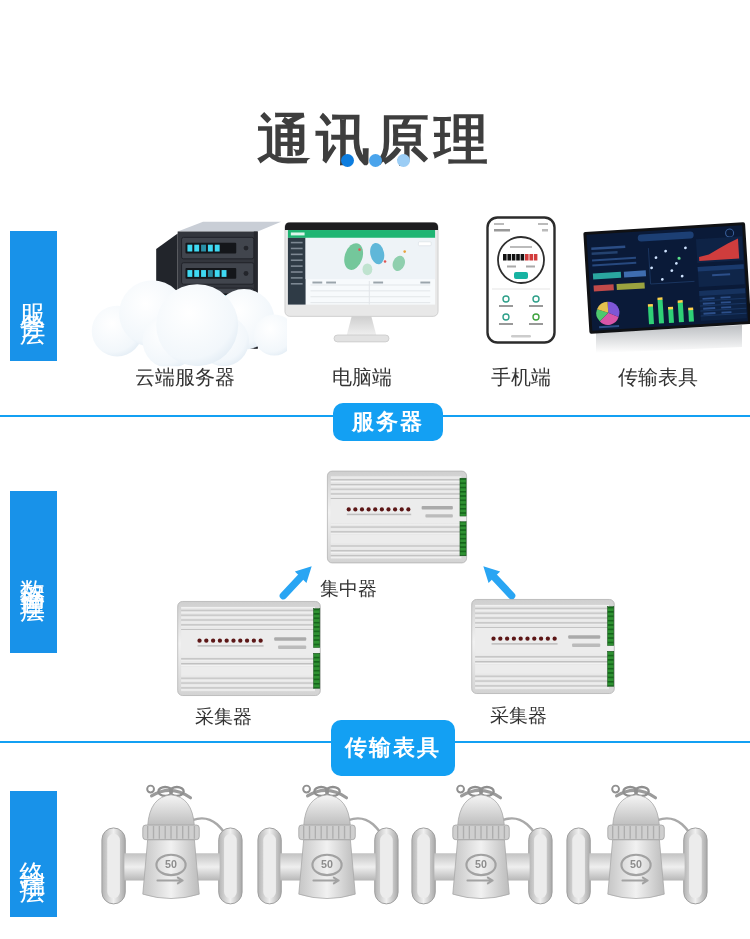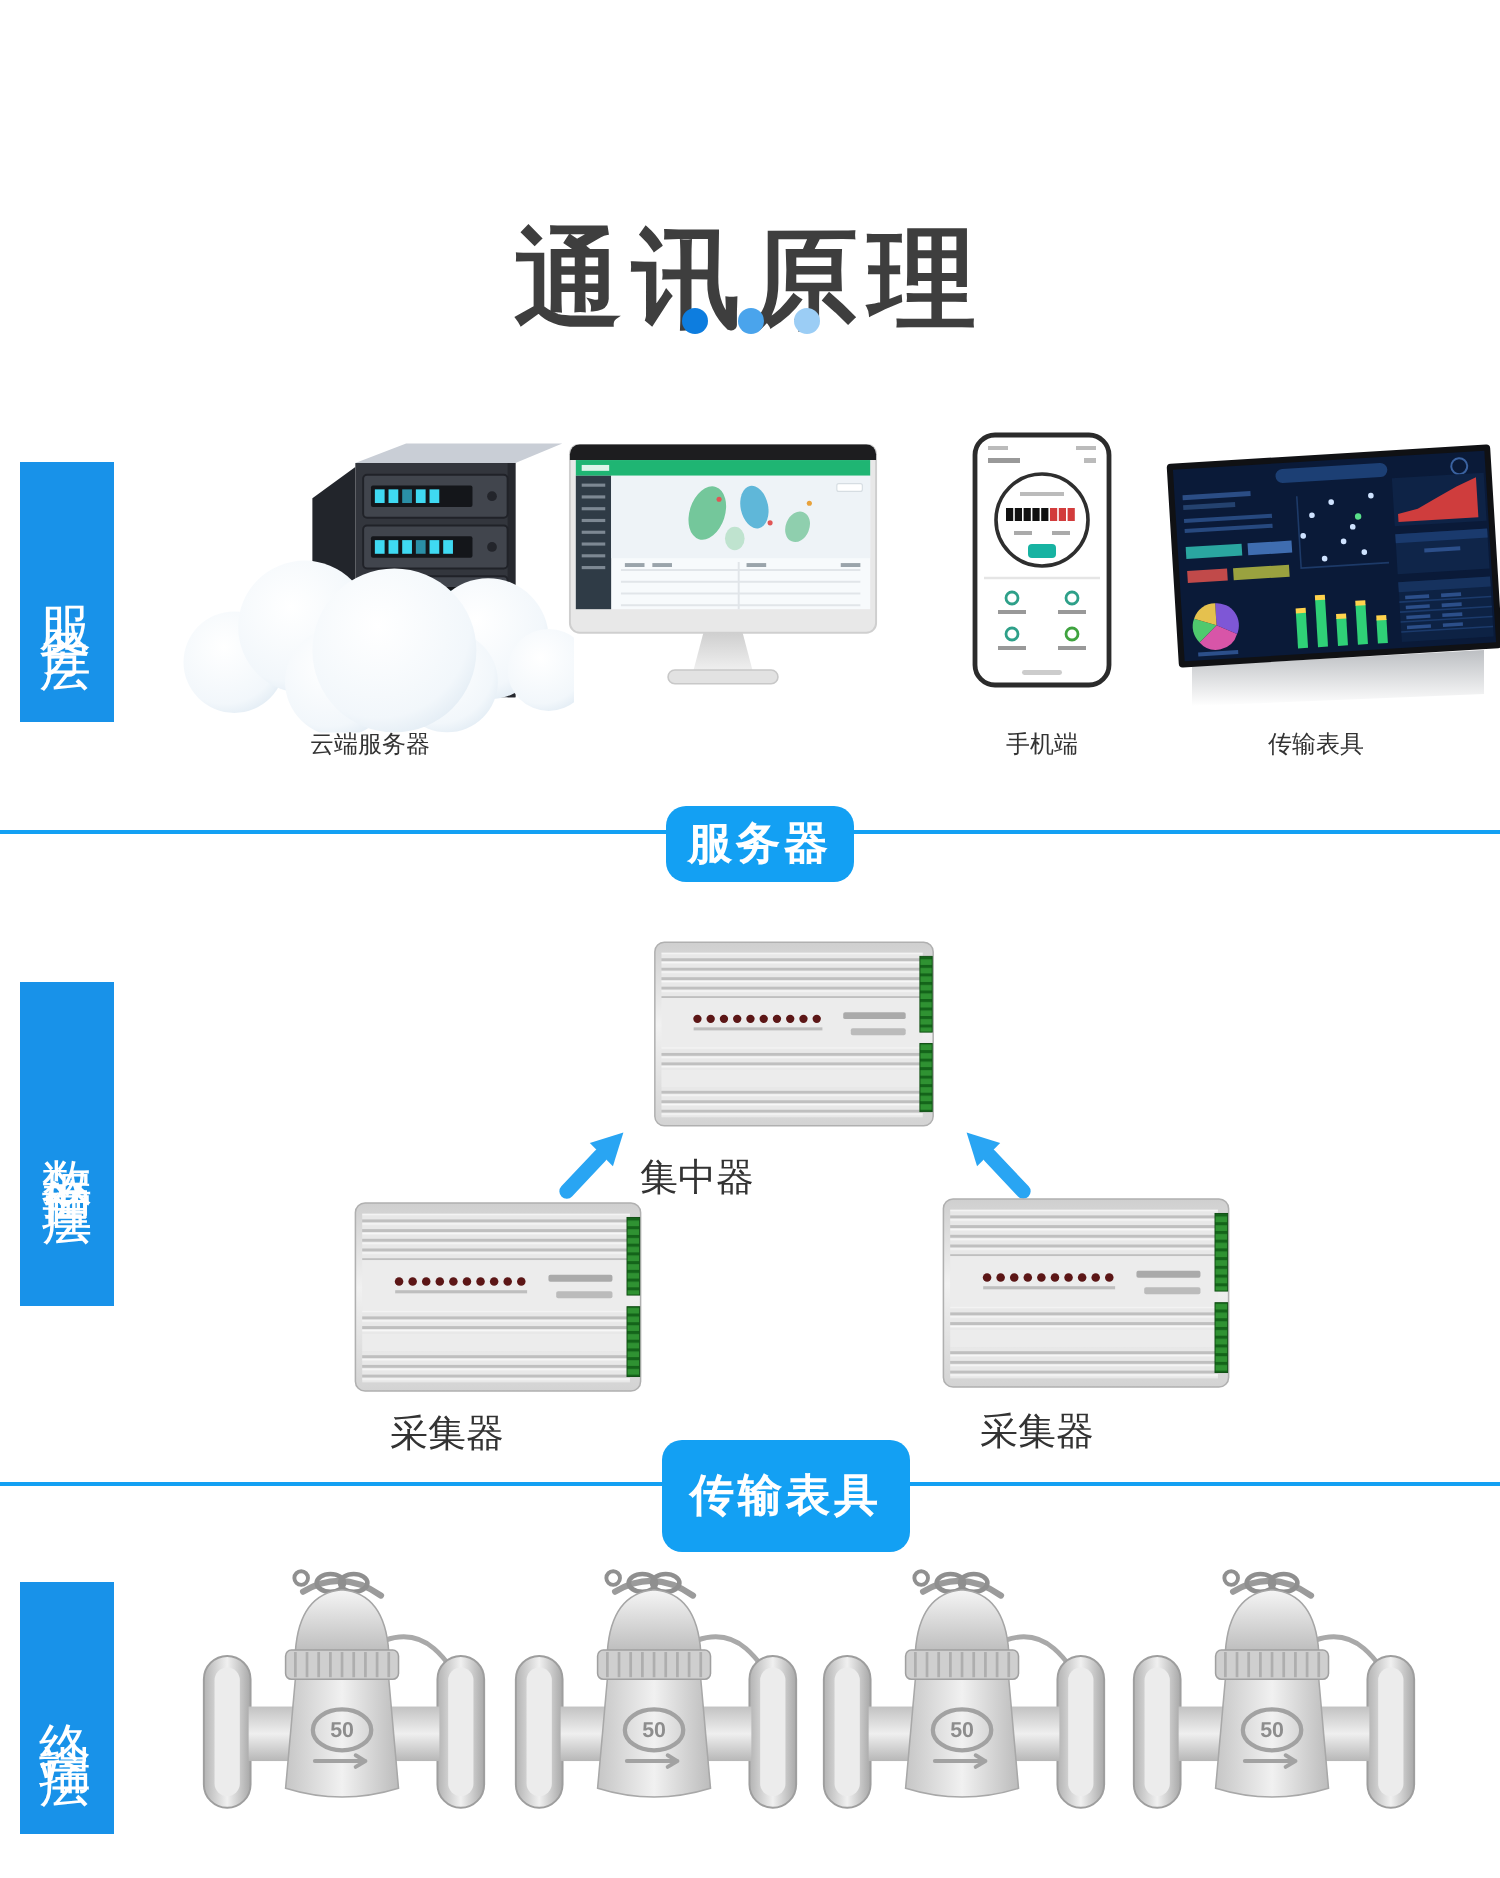--- a/index.html
+++ b/index.html
@@ -20,21 +20,21 @@
   .layer-tab{position:absolute;left:10px;width:47px;background:#1892e9;color:#fff;
     display:flex;align-items:center;justify-content:center;}
   .layer-tab span{writing-mode:vertical-lr;text-orientation:upright;font-size:26px;
     font-weight:500;letter-spacing:9px;}
   .tab-service{top:215px;height:130px;}
   .tab-data{top:475px;height:162px;}
   .tab-data span{letter-spacing:5px;font-size:25px;}
   .tab-terminal{top:775px;height:126px;}
 
   
-  .svc-label{position:absolute;top:348px;width:160px;text-align:center;font-size:12px;color:#333;}
+  .svc-label{position:absolute;top:348px;width:160px;text-align:center;font-size:20px;color:#333;}
 
   
   .hline{position:absolute;left:0;width:750px;height:2px;background:#13a0f3;}
   .pill{position:absolute;background:#13a0f3;color:#fff;border-radius:10px;
     display:flex;align-items:center;justify-content:center;font-weight:700;
     font-size:22px;letter-spacing:2px;z-index:3;}
 
   
   .dev-label{position:absolute;width:110px;text-align:left;font-size:19px;color:#333;}
 
@@ -373,25 +373,26 @@
       <use href="#sym-monitor"></use>
     </svg>
   <svg class="icon abs" style="left:486px;top:199px" width="70" height="130" viewBox="0 0 70 128">
       <use href="#sym-phone"></use>
     </svg>
   <svg class="icon abs" style="left:582px;top:203px" width="170" height="135" viewBox="0 0 170 135">
       <use href="#sym-bigdata"></use>
     </svg>
 
   <div class="svc-label" style="left:105px">云端服务器</div>
+  <div class="svc-label" style="left:282px">电脑端</div>
   <div class="svc-label" style="left:441px">手机端</div>
   <div class="svc-label" style="left:578px">传输表具</div>
 
   <div class="hline" style="top:399px"></div>
-  <div class="pill" style="left:333px;top:387px;width:94px;height:38px">服务器</div>
+  <div class="pill" style="left:333px;top:387px;width:110px;height:38px">服务器</div>
 
   <svg class="icon abs" style="left:326px;top:452px" width="142" height="98" viewBox="0 0 150 100">
       <use href="#sym-device"></use>
     </svg>
   <div class="dev-label" style="left:320px;top:560px">集中器</div>
 
   <svg class="icon abs" style="left:276px;top:544px" width="42" height="42" viewBox="0 0 40 40">
       <use href="#sym-arrow"></use>
     </svg>
   <svg class="icon abs" style="left:477px;top:544px" width="42" height="42" viewBox="0 0 40 40">

